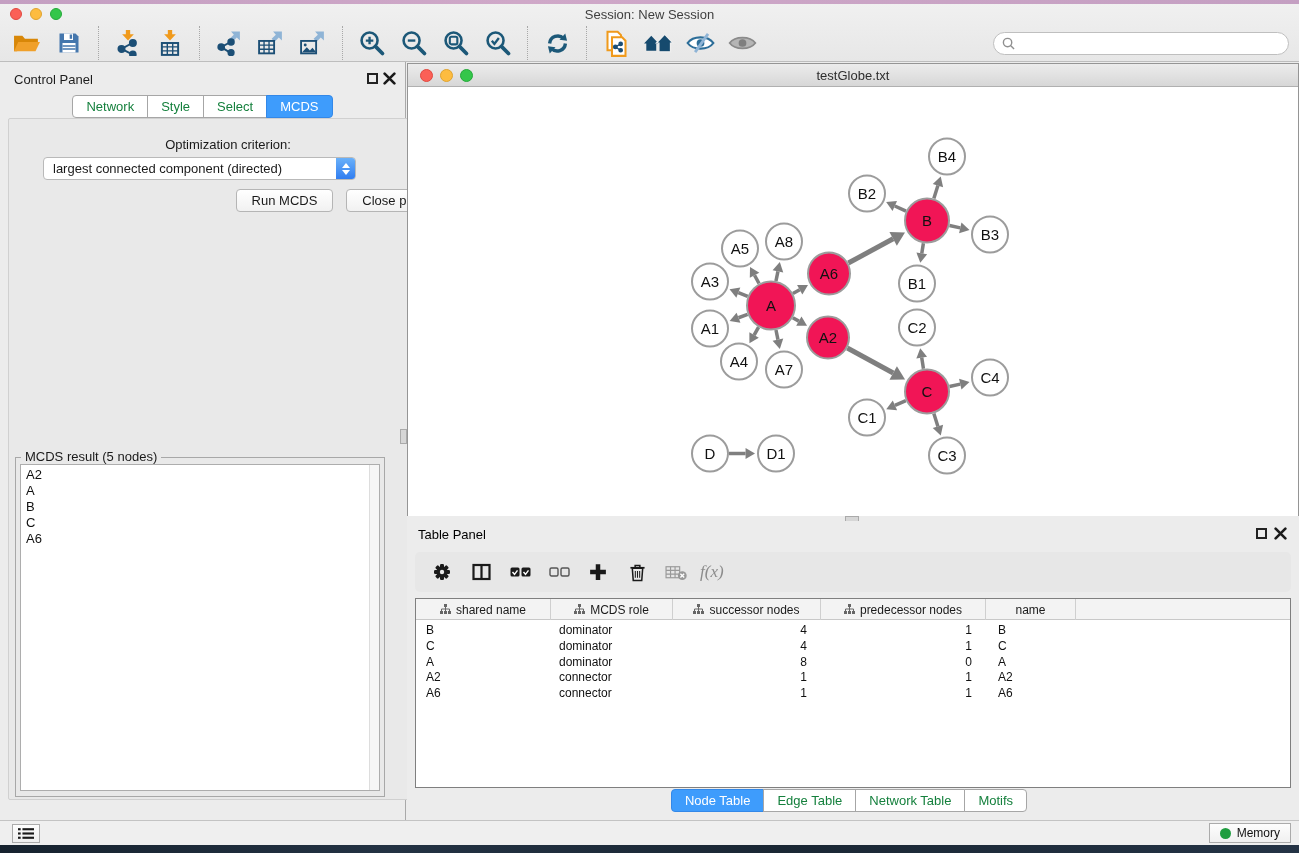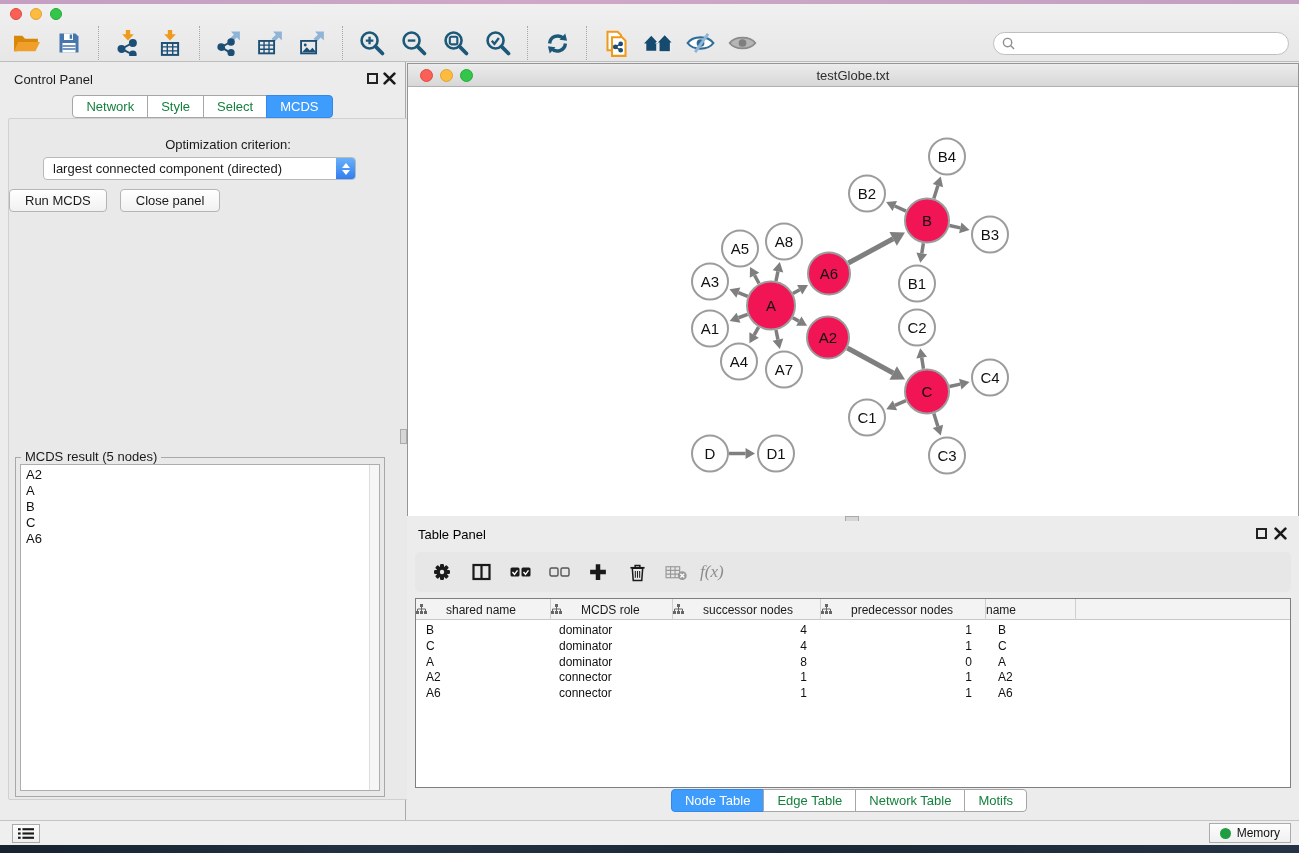--- a/index.html
+++ b/index.html
@@ -53,21 +53,21 @@
   .dropdown { position:absolute; left:34px; top:38px; width:313px; height:23px;
     background:#fff; border:1px solid #b9b9b9; border-radius:4px;
     display:flex; align-items:center; overflow:hidden; }
   .dropdown .val { flex:1; font-size:13px; color:#1a1a1a; padding-left:9px; }
   .dd-stepper { width:19px; height:23px; background:linear-gradient(#6cb3fa,#2e7bf0);
     display:flex; flex-direction:column; align-items:center; justify-content:center; gap:2px; }
   .arr-up { width:0; height:0; border-left:4px solid transparent; border-right:4px solid transparent;
     border-bottom:5px solid #fff; }
   .arr-dn { width:0; height:0; border-left:4px solid transparent; border-right:4px solid transparent;
     border-top:5px solid #fff; }
-  .btn-row { position:absolute; left:0; right:0; top:70px; display:flex; justify-content:flex-start; gap:13px; }
+  .btn-row { position:absolute; left:0; right:0; top:70px; display:flex; justify-content:flex-end; gap:13px; }
   .mac-btn { font-size:13px; color:#1a1a1a; background:linear-gradient(#ffffff,#f1f1f1);
     border:1px solid #b5b5b5; border-radius:4px; padding:3px 15px;
     font-family:"Liberation Sans",sans-serif; }
   .fieldset { position:absolute; left:6px; top:338px; width:370px; height:340px;
     border:1px solid #a8a8a8;padding-left:27px; }
   .fieldset .legend { position:absolute; left:5px; top:-9px; background:#e9e9e9;
     font-size:13px; color:#1a1a1a; padding:0 4px; }
   .result-list { position:absolute; left:4px; top:6px; right:4px; bottom:5px;
     background:#fff; border:1px solid #adadad; font-size:13px; color:#111;
     padding:2px 0 0 5px; line-height:16px; }
@@ -100,21 +100,21 @@
   .table-panel { left:407px; top:521px; width:892px; height:299px; background:#ececec; }
   .tp-title { position:absolute; left:11px; top:6px; font-size:13px; color:#000000; }
   .tp-toolbar { position:absolute; left:8px; top:31px; width:876px; height:40px;
     background:#e7e7e7; border-radius:5px; display:flex; align-items:center; padding-left:12px; }
   .tp-btn { width:30px; height:30px; display:flex; align-items:center; justify-content:center;
     margin-right:9px; }
   .fx { font-size:17px; font-style:italic; font-family:"Liberation Serif",serif; color:#8c8c8c; }
   .node-table { position:absolute; left:8px; top:77px; width:876px; height:190px;
     background:#fff; border:1px solid #7f7f7f; overflow:hidden; }
   .thead { display:flex; height:21px; background:#f3f3f3; border-bottom:1px solid #c8c8c8; }
-  .hcell { display:flex; align-items:center; gap:19px;
+  .hcell { display:flex; align-items:center; justify-content:center; gap:5px;
     font-size:12px; color:#1a1a1a; border-right:1px solid #cfcfcf; height:21px; }
   .w0{width:135px} .w1{width:122px} .w2{width:148px} .w3{width:165px} .w4{width:90px}
   .wf{flex:1; border-right:none;}
   .tbody { padding-top:3px; }
   .trow { display:flex; height:15.7px; align-items:center; }
   .tcell { font-size:12px; color:#111; line-height:15px; }
   .tcell.c0 { width:135px; padding-left:10px; }
   .tcell.c1 { width:122px; padding-left:8px; }
   .tcell.c2 { width:148px; text-align:right; padding-right:14px; }
   .tcell.c3 { width:165px; text-align:right; padding-right:14px; }
@@ -136,20 +136,21 @@
 <body>
 
 <div class="abs top-strip"></div>
 
 <div class="abs chrome">
   <div class="traffic">
     <span class="tl red"></span>
     <span class="tl yel"></span>
     <span class="tl grn"></span>
   </div>
+  <div class="app-title">Session: New Session</div>
 
   <div class="toolbar">
     <div class="tbtn">
       <svg width="28" height="24" viewBox="0 0 27 22">
         <path d="M1 4h8l2.5 3H24v3H7.5L4 19H1z" fill="#d88708"></path>
         <path d="M5 10h21l-4.3 9H1z" fill="#f0a02a"></path>
       </svg>
     </div>
     <div class="tbtn">
       <svg width="24" height="24" viewBox="0 0 24 24">

